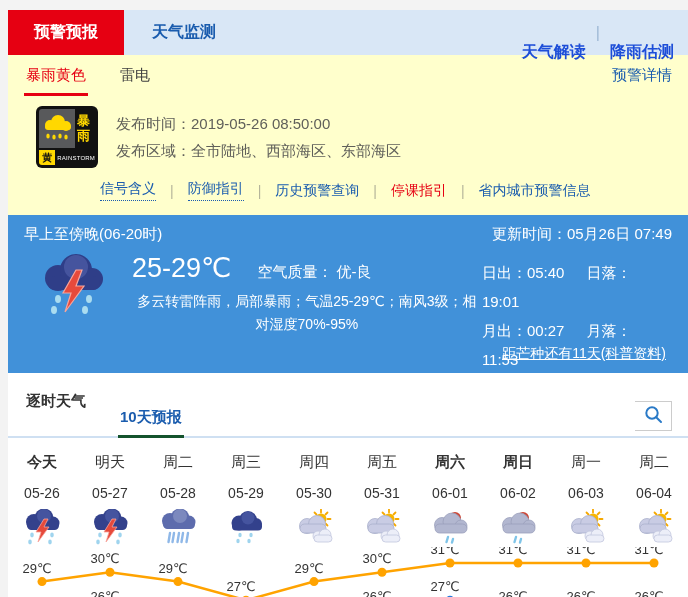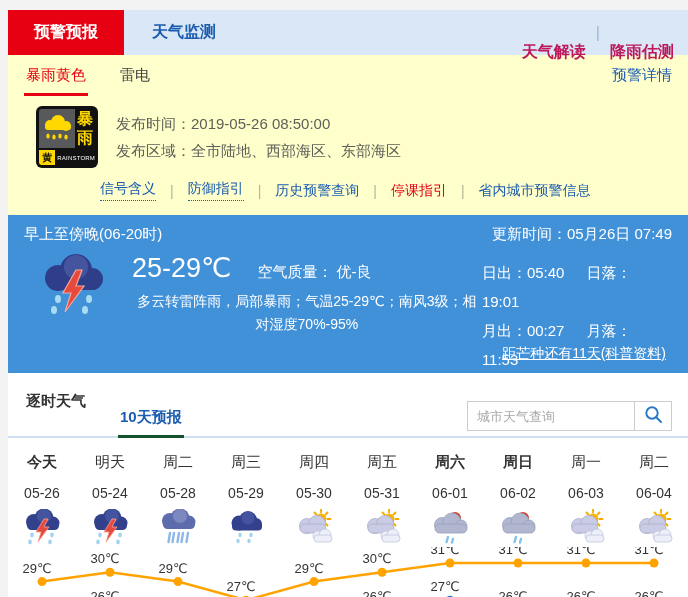--- a/index.html
+++ b/index.html
@@ -5,35 +5,35 @@
   * { margin:0; padding:0; box-sizing:border-box; }
   body { background:#f3f3f3; font-family:"Liberation Sans","DejaVu Sans",sans-serif; width:688px; height:597px; overflow:hidden; }
   .widget { position:relative; margin:10px 0 0 8px; width:680px; background:#fff; }
 
   
   .nav { height:45px; background:#d9e7f6; display:flex; align-items:stretch; }
   .nav-tab-active { background:#e60012; color:#fff; width:116px; display:flex; align-items:center; justify-content:center; font-size:16px; font-weight:bold; cursor:pointer; }
   .nav-tab { color:#1a5cae; font-size:16px; font-weight:bold; display:flex; align-items:center; padding:0 28px; cursor:pointer; }
   .nav-spacer { flex:1; }
   .nav-links { display:flex; align-items:center; padding-right:14px; font-size:16px; font-weight:bold; }
-  .nav-links a { color:#be185d; text-decoration:none; cursor:pointer;margin-top:39px; }
+  .nav-links a { color:#1d4ed8; text-decoration:none; cursor:pointer;margin-top:39px; }
   .nav-sep { color:#9db8d4; margin:0 10px; font-weight:normal; }
 
   
   .warning { background:#ffffcc; }
   .w-tabs { display:flex; align-items:flex-end; padding:0 16px; height:41px; }
   .w-tab { font-size:15px; color:#404040; padding:0 2px 11px; cursor:pointer; }
   .w-tab.active { color:#e60012; padding-bottom:8px; border-bottom:3px solid #e60012; }
   .w-tab + .w-tab { margin-left:30px; }
   .w-detail { margin-left:auto; color:#1a5cae; font-size:15px; padding-bottom:11px; cursor:pointer; }
   .w-info { display:flex; align-items:center; padding:10px 0 4px 28px; }
   .badge { width:62px; height:62px; background:#111; border-radius:6px; padding:3px; display:flex; flex-direction:column; gap:2px; flex-shrink:0; }
   .badge-top { flex:1; display:flex; gap:2px; }
   .badge-cloudbox { flex:1; background:#58595b; border-radius:3px 0 0 0; display:flex; align-items:center; justify-content:center; }
-  .badge-type { width:18px; background:#111; color:#ffd800; font-size:16px; font-weight:bold; line-height:1.15; display:flex; flex-direction:column; align-items:center; justify-content:center; }
+  .badge-type { width:18px; background:#111; color:#ffd800; font-size:13px; font-weight:bold; line-height:1.15; display:flex; flex-direction:column; align-items:center; justify-content:center; }
   .badge-bottom { height:15px; display:flex; gap:2px; }
   .badge-level { width:18px; background:#ffd800; color:#111; font-size:10px; font-weight:bold; display:flex; align-items:center; justify-content:center; border-radius:0 0 0 3px; }
   .badge-en { flex:1; background:#111; color:#fff; font-size:6px; display:flex; align-items:center; justify-content:center; letter-spacing:.2px; }
   .w-text { margin-left:18px; color:#60605a; font-size:15px; line-height:27px; }
   .w-links { display:flex; align-items:center; padding:8px 0 14px 92px; font-size:14px; }
   .w-link { color:#1a5cae; cursor:pointer; }
   .w-link.dotted { border-bottom:1px dotted #1a5cae; padding-bottom:2px; }
   .w-link.red { color:#e60012; }
   .w-pipe { color:#b5b59a; margin:0 14px; }
 
@@ -177,21 +177,20 @@
       </div>
     </div>
     <div class="p-note">距芒种还有11天(科普资料)</div>
   </div>
 
   <div class="forecast">
     <div class="fc-tabs">
       <div class="fc-tab">逐时天气</div>
       <div class="fc-tab active">10天预报</div>
       <div class="fc-search">
-        <input type="text" placeholder="城市天气查询" style="">
         <button>
           <span>
             <svg width="19" height="19" viewBox="0 0 19 19">
                 <circle cx="8" cy="8" r="5.7" fill="none" stroke="#2a7ac7" stroke-width="2"></circle>
                 <line x1="12.2" y1="12.2" x2="17" y2="17" stroke="#2a7ac7" stroke-width="2" stroke-linecap="round"></line>
               </svg>
           </span>
         </button>
       </div>
     </div>
@@ -211,21 +210,21 @@
               <g fill="#9fd4ee">
                 <ellipse cx="13" cy="26" rx="1.8" ry="2.4"></ellipse>
                 <ellipse cx="11" cy="33" rx="1.8" ry="2.4"></ellipse>
                 <ellipse cx="33" cy="26" rx="1.8" ry="2.4"></ellipse>
                 <ellipse cx="31" cy="33" rx="1.8" ry="2.4"></ellipse>
               </g>
             </svg></div>
         </div>
         <div>
           <div class="day-name">明天</div>
-          <div class="day-date">05-24</div>
+          <div class="day-date">05-27</div>
           <div class="day-icon"><svg width="46" height="38" viewBox="0 0 46 38">
               <g fill="#33418c">
                 <circle cx="15" cy="13" r="8"></circle>
                 <circle cx="25" cy="9" r="9.5"></circle>
                 <circle cx="34" cy="14" r="6.5"></circle>
                 <rect x="8" y="12" width="32" height="9" rx="4.5"></rect>
               </g>
               <circle cx="25" cy="7" r="7" fill="#4d5ca6" opacity="0.7"></circle>
               <polygon points="25,10 17,23 22,23 19,33 30,18 25,18 29,10" fill="#e64a3c" stroke="#f7a59c" stroke-width="0.8"></polygon>
               <g fill="#9fd4ee">

